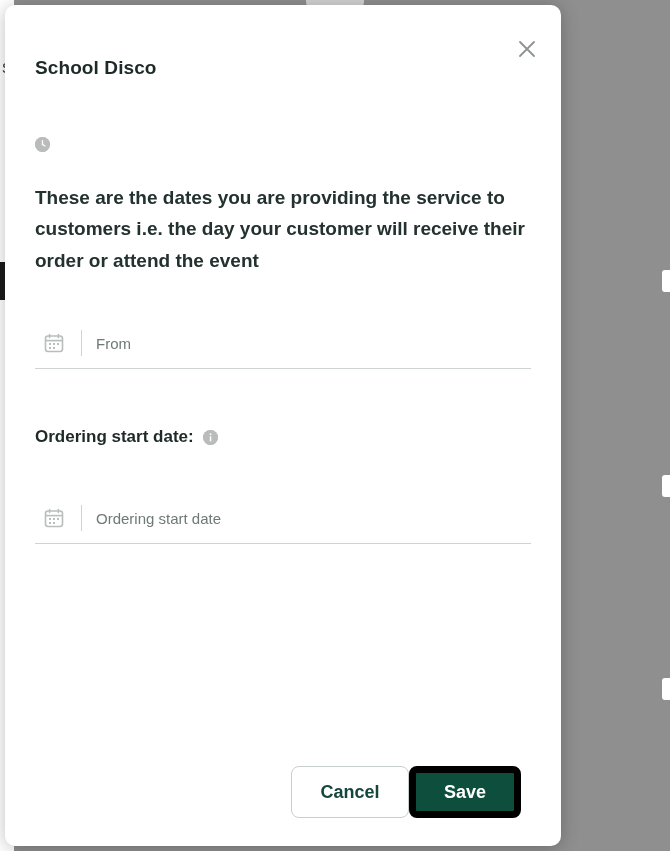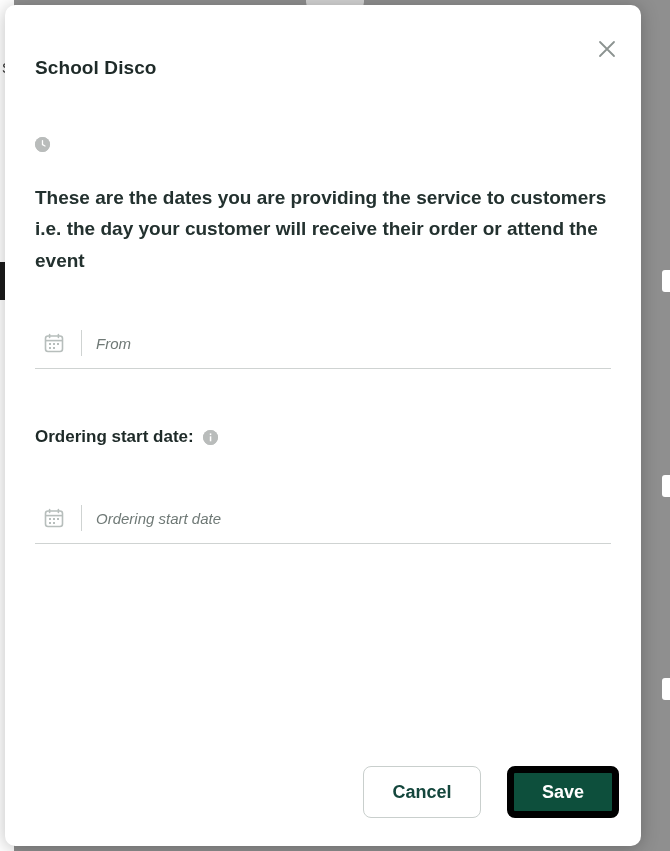--- a/index.html
+++ b/index.html
@@ -58,21 +58,21 @@
     height: 22px;
     background: #d3d3d3;
     border-radius: 8px;
   }
 
   
   .modal {
     position: absolute;
     left: 5px;
     top: 5px;
-    width: 636px;
+    width: 556px;
     height: 841px;
     background: #ffffff;
     border-radius: 10px;
     box-shadow: 0 2px 18px rgba(0,0,0,0.25);
     box-sizing: border-box;
     overflow: hidden;
   }
 
   .close-btn {
     position: absolute;
@@ -155,40 +155,38 @@
   }
   .field input {
     border: none;
     outline: none;
     font-family: "Liberation Sans", sans-serif;
     font-size: 15px;
     color: #20302e;
     background: transparent;
     flex: 1;
     padding: 0;
-    font-style: italic;
   }
   .field input::placeholder {
     color: #6f7976;
     opacity: 1;
   }
 
   .spacer-lg { height: 36px; }
   .spacer-md { height: 18px; }
 
   .footer {
     position: absolute;
     left: 0;
     right: 0;
     bottom: 28px;
     display: flex;
     justify-content: flex-end;
     align-items: center;
-    gap: 26px;
-    padding-right: 22px;
+    padding-right: 40px;
     box-sizing: border-box;
   }
   .btn {
     font-family: "Liberation Sans", sans-serif;
     font-size: 18px;
     font-weight: bold;
     border-radius: 8px;
     cursor: pointer;
     padding: 0 28px;
     height: 52px;

